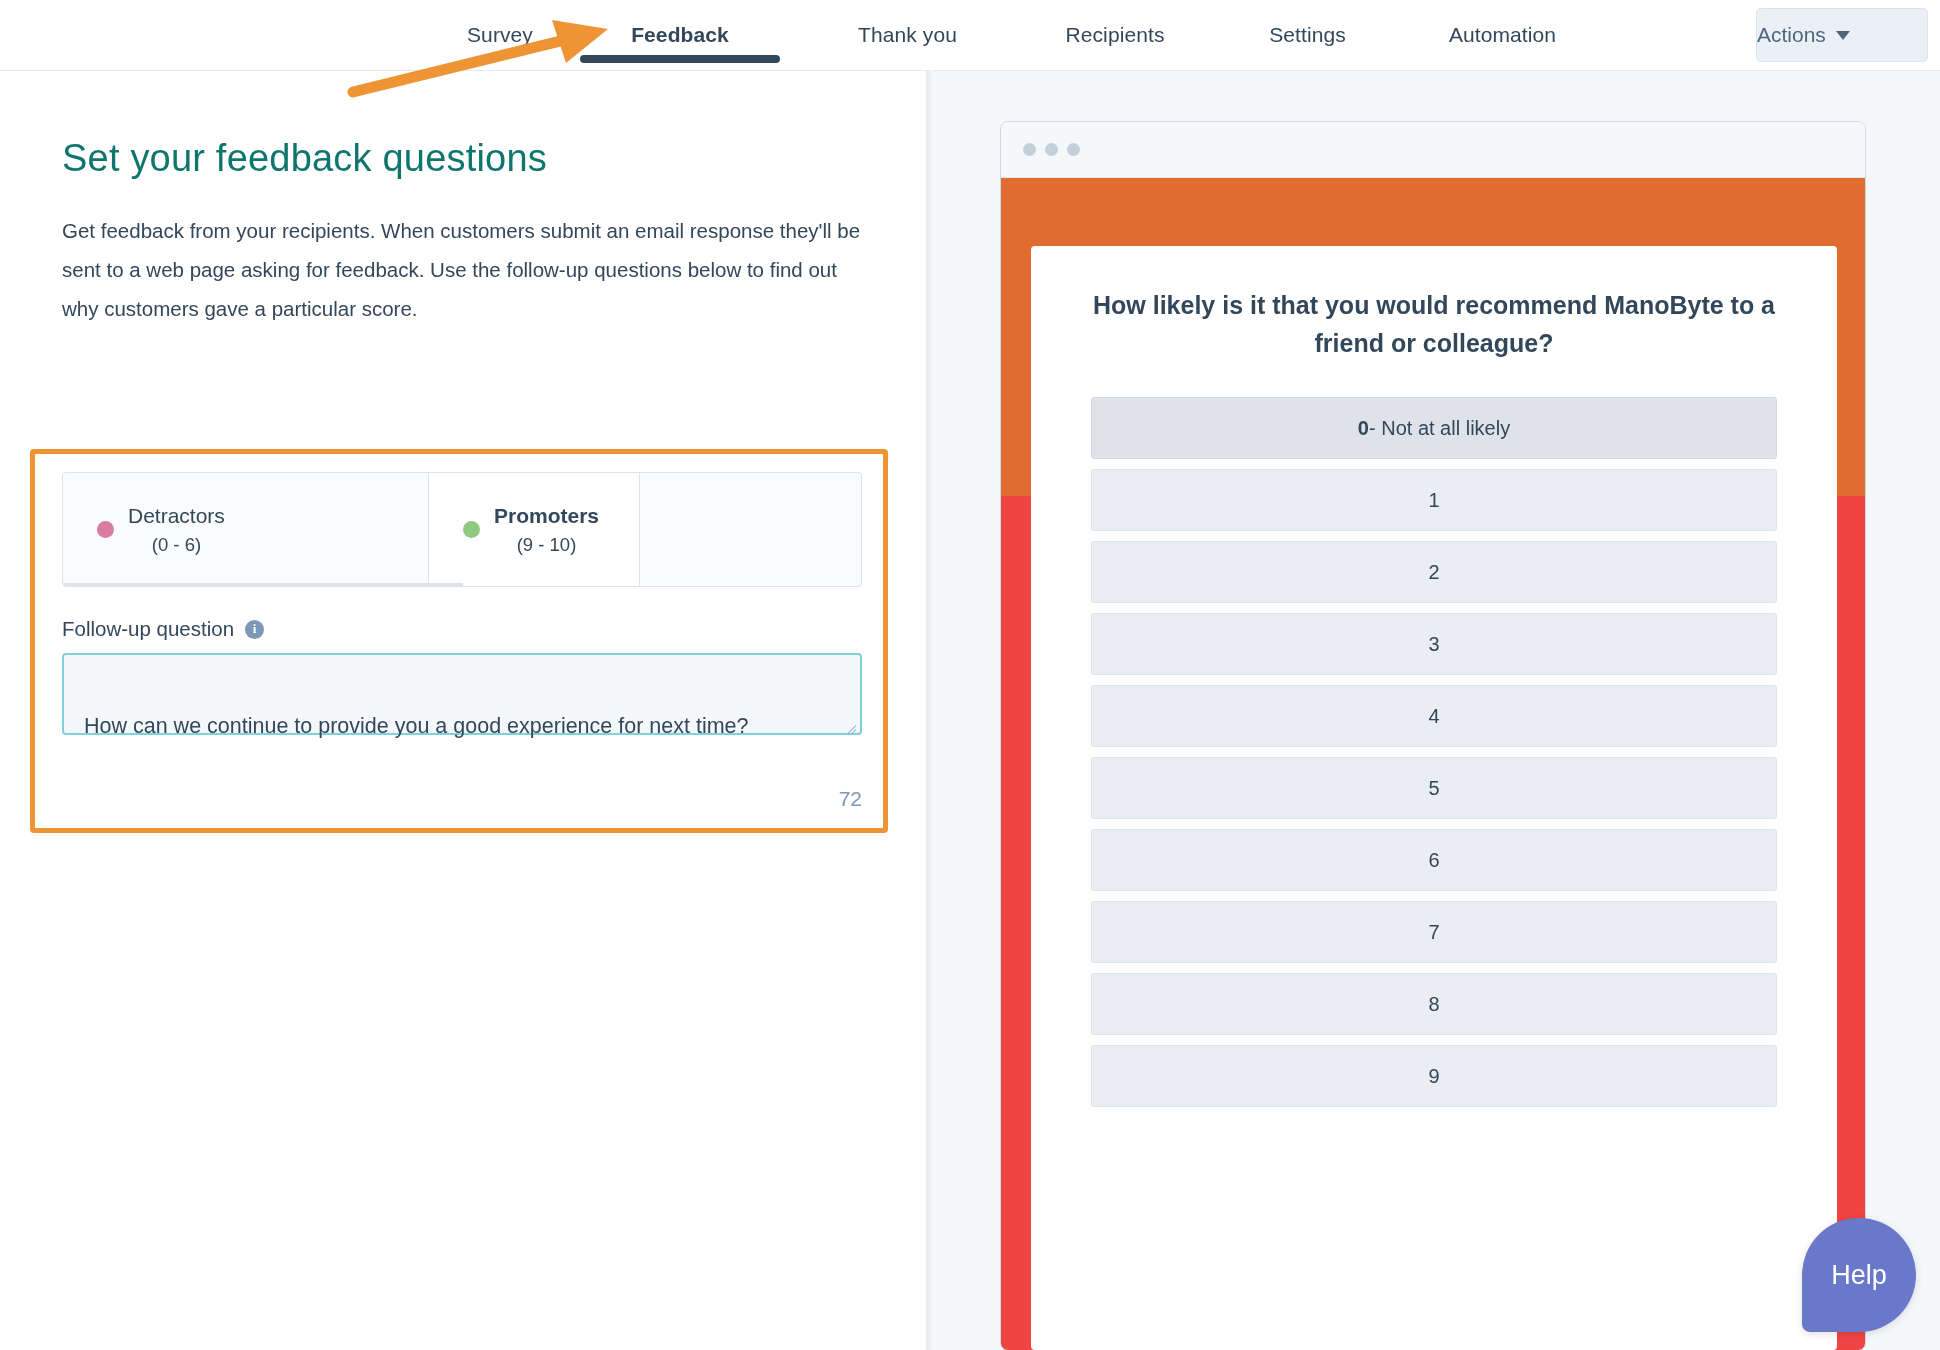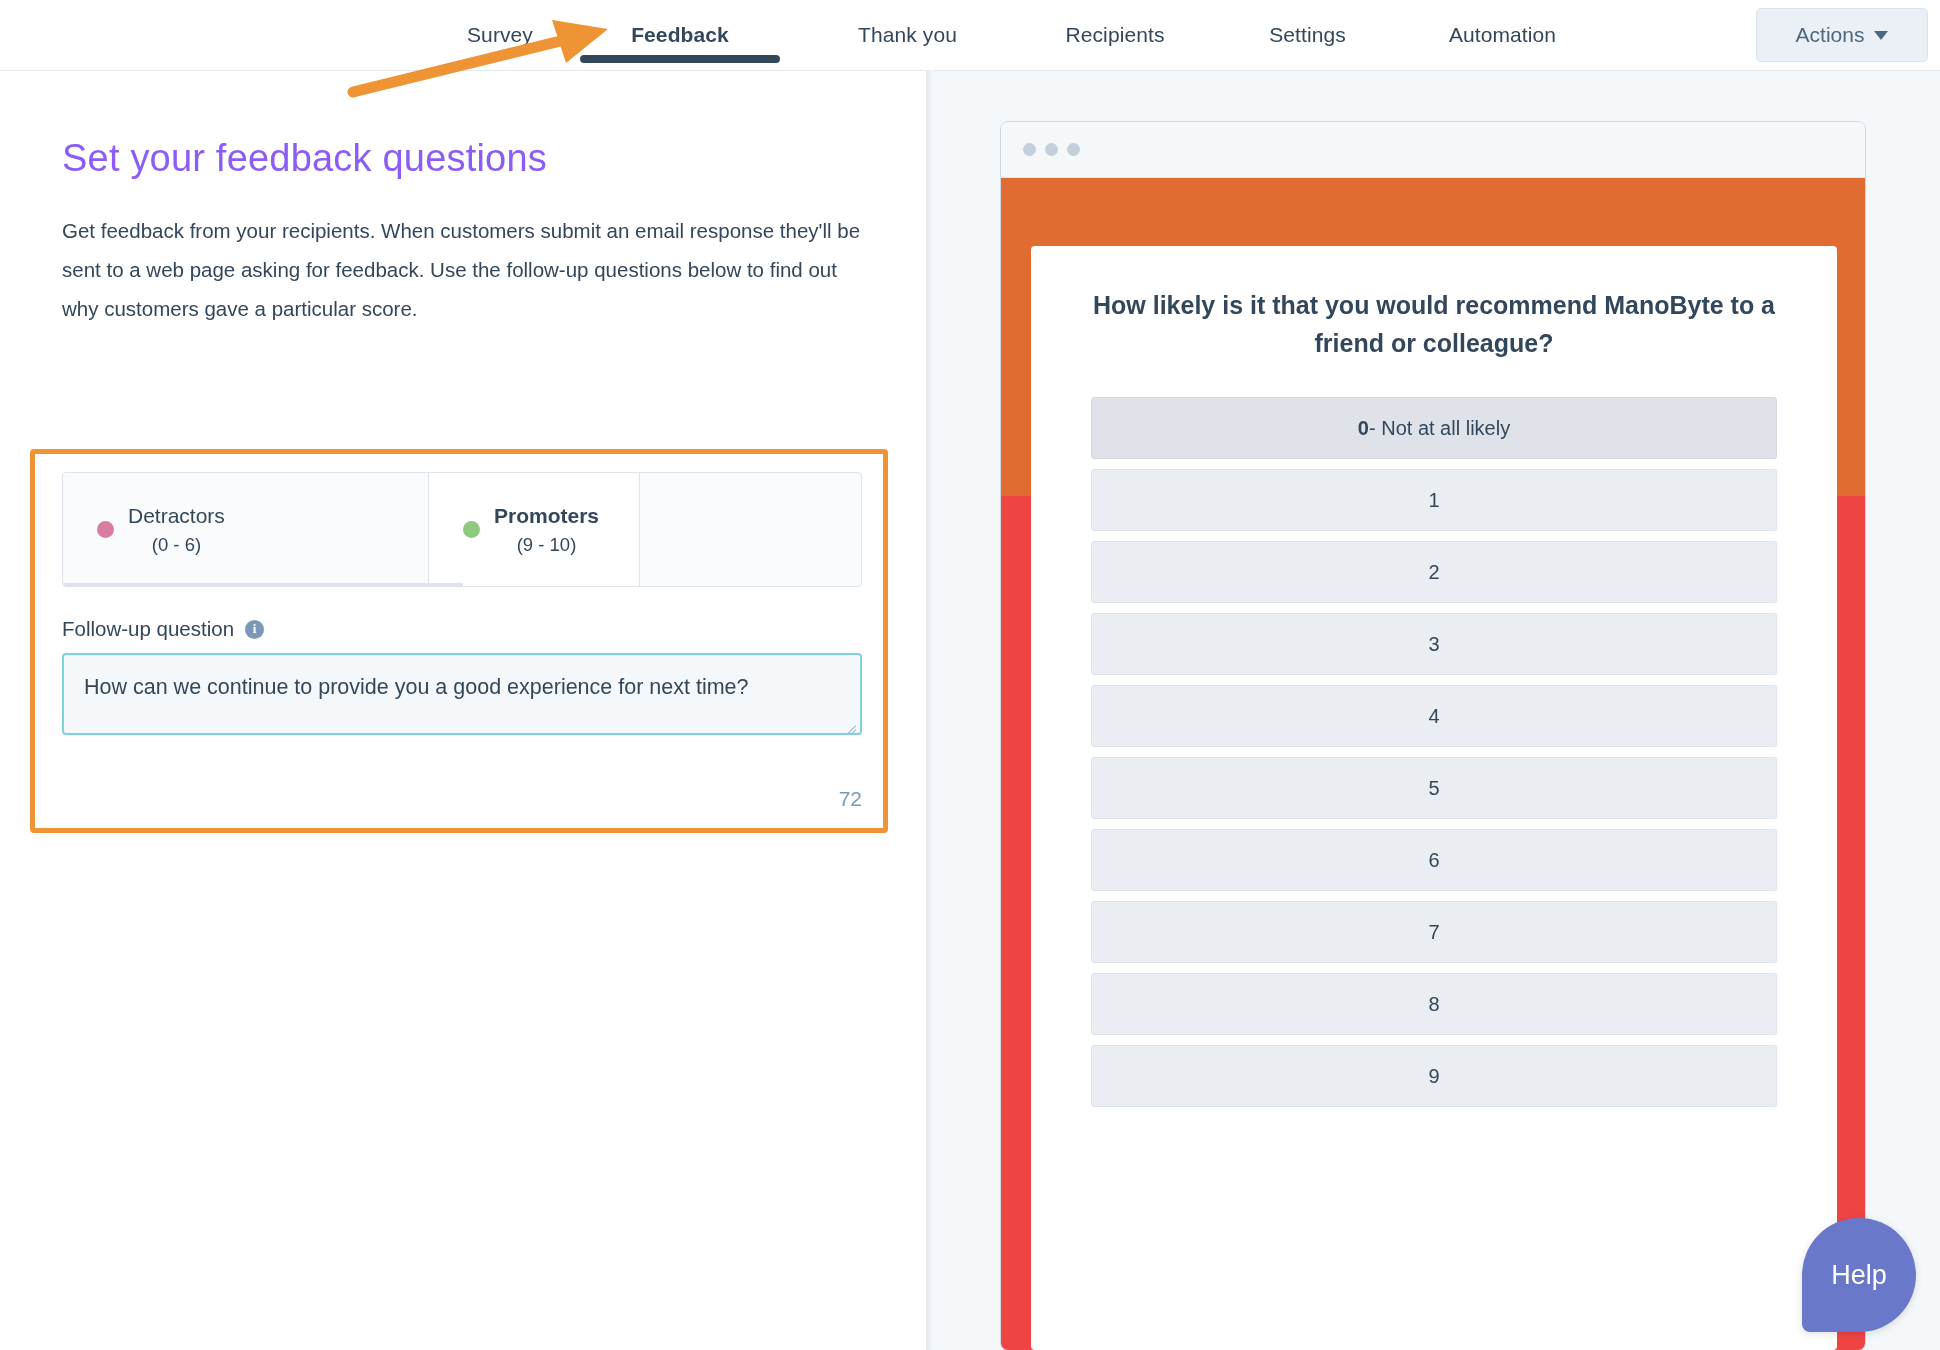--- a/index.html
+++ b/index.html
@@ -35,21 +35,21 @@
   .nav-tab.active::after {
     content: ""; position: absolute; left: 50%; transform: translateX(-50%);
     bottom: 7px; width: 200px; height: 8px; border-radius: 4px; background: #33475b;
   }
 
   .actions-btn {
     position: absolute; right: 12px; top: 8px;
     width: 172px; height: 54px;
     background: #eaf0f6; border: 1px solid #dbe3ea; border-radius: 5px;
     color: #4e6781; font-size: 21px;
-    display: flex; align-items: center; justify-content: center; gap: 10px;
+    display: flex; align-items: center; gap: 10px;
     cursor: pointer;
   }
   .caret-down {
     width: 0; height: 0; border-left: 7px solid transparent;
     border-right: 7px solid transparent; border-top: 9px solid #4e6781;
     display: inline-block;
   }
 
   
   .left-panel {
@@ -63,21 +63,21 @@
   }
   .right-panel {
     position: absolute; left: 934px; top: 70px; width: 1006px; height: 1280px;
     background: #f5f8fa; border-top: 1px solid #e3e8ed;
     overflow: hidden;
   }
 
   
   .page-title {
     position: absolute; left: 62px; top: 66px;
-    font-size: 38px; font-weight: 400; color: #8b5cf6; letter-spacing: .2px;
+    font-size: 38px; font-weight: 400; color: #0f766e; letter-spacing: .2px;
   }
   .page-desc {
     position: absolute; left: 62px; top: 140px; width: 810px;
     font-size: 20.5px; line-height: 39px; color: #33475b;
   }
 
   
   .highlight-box {
     position: absolute; left: 30px; top: 378px; width: 858px; height: 384px;
     border: 5px solid #ef9434; border-radius: 4px; background: transparent;
@@ -122,20 +122,21 @@
   .followup-box {
     position: absolute; left: 62px; top: 582px; width: 800px; height: 82px;
     background: #f5f8fa; border: 2px solid #7fd1de; border-radius: 4px;
     padding: 14px 20px 0 20px;
   }
   .followup-text {
     font-size: 21.5px; line-height: 37px; color: #33475b;
     width: 100%; border: 0; background: transparent; resize: none;
     outline: none; overflow: hidden;
     font-family: "Liberation Sans", sans-serif;
+    margin-top: 39px;
   }
   .resize-grip {
     position: absolute; right: 4px; bottom: 3px; width: 14px; height: 14px;
     cursor: nwse-resize;
   }
   .resize-grip span {
     position: absolute; right: 0; background: #9bb0c4; height: 1.4px;
     transform-origin: right center; transform: rotate(-45deg);
   }
   .resize-grip span:nth-child(1) { bottom: 4px;  width: 11px; }

